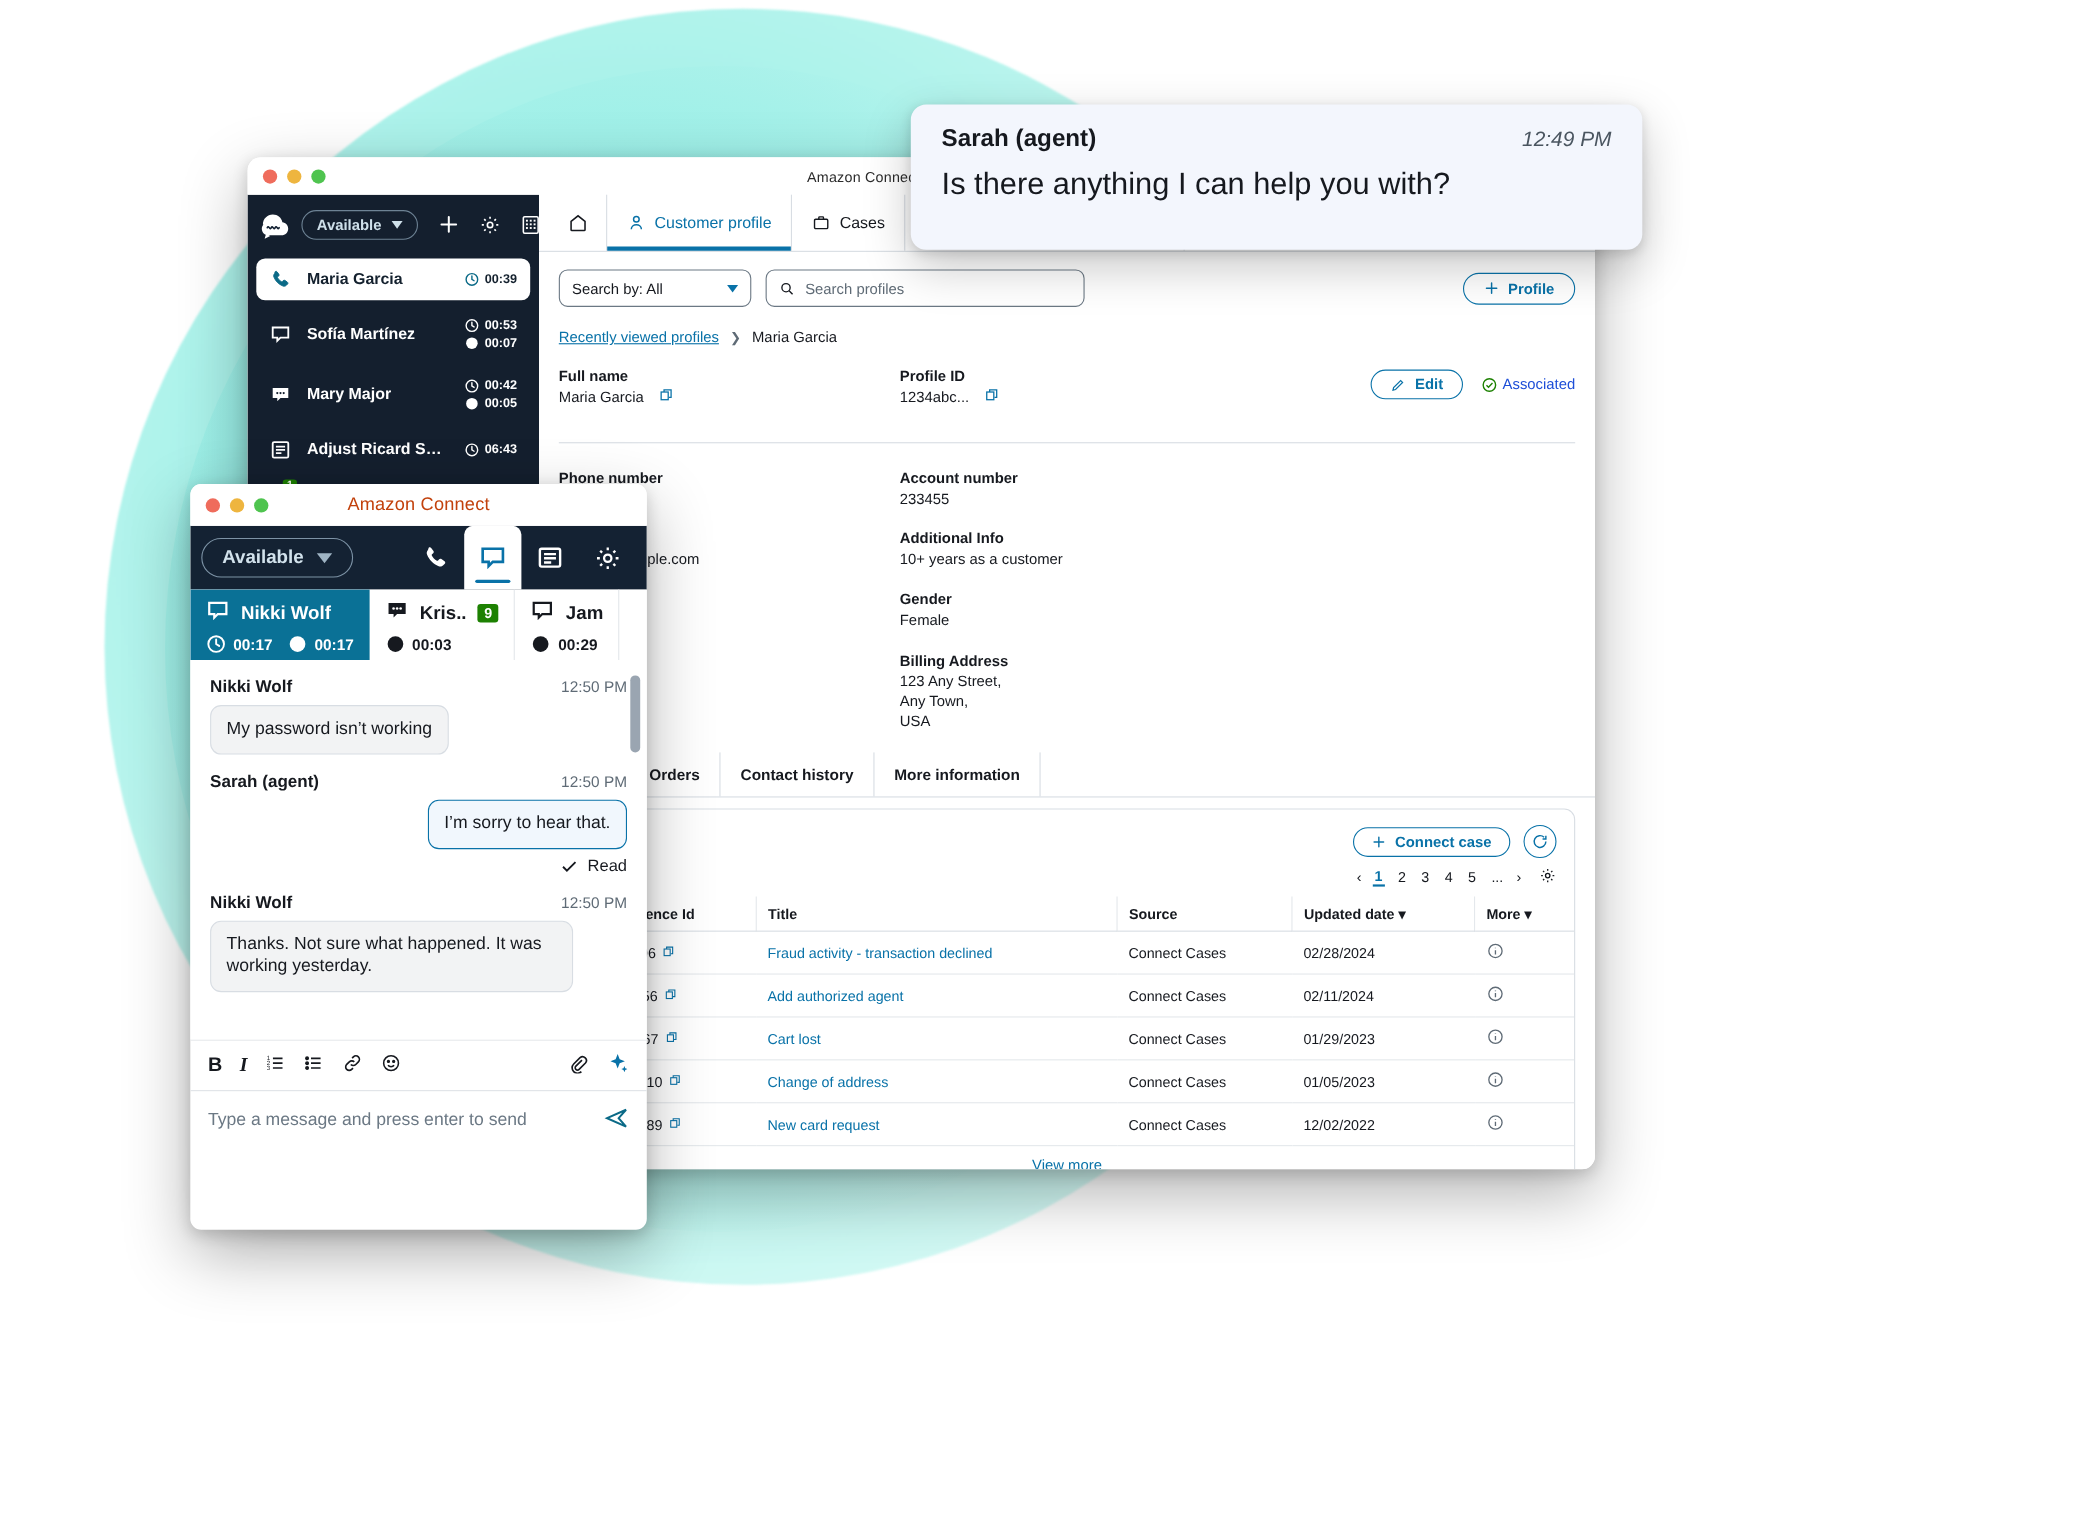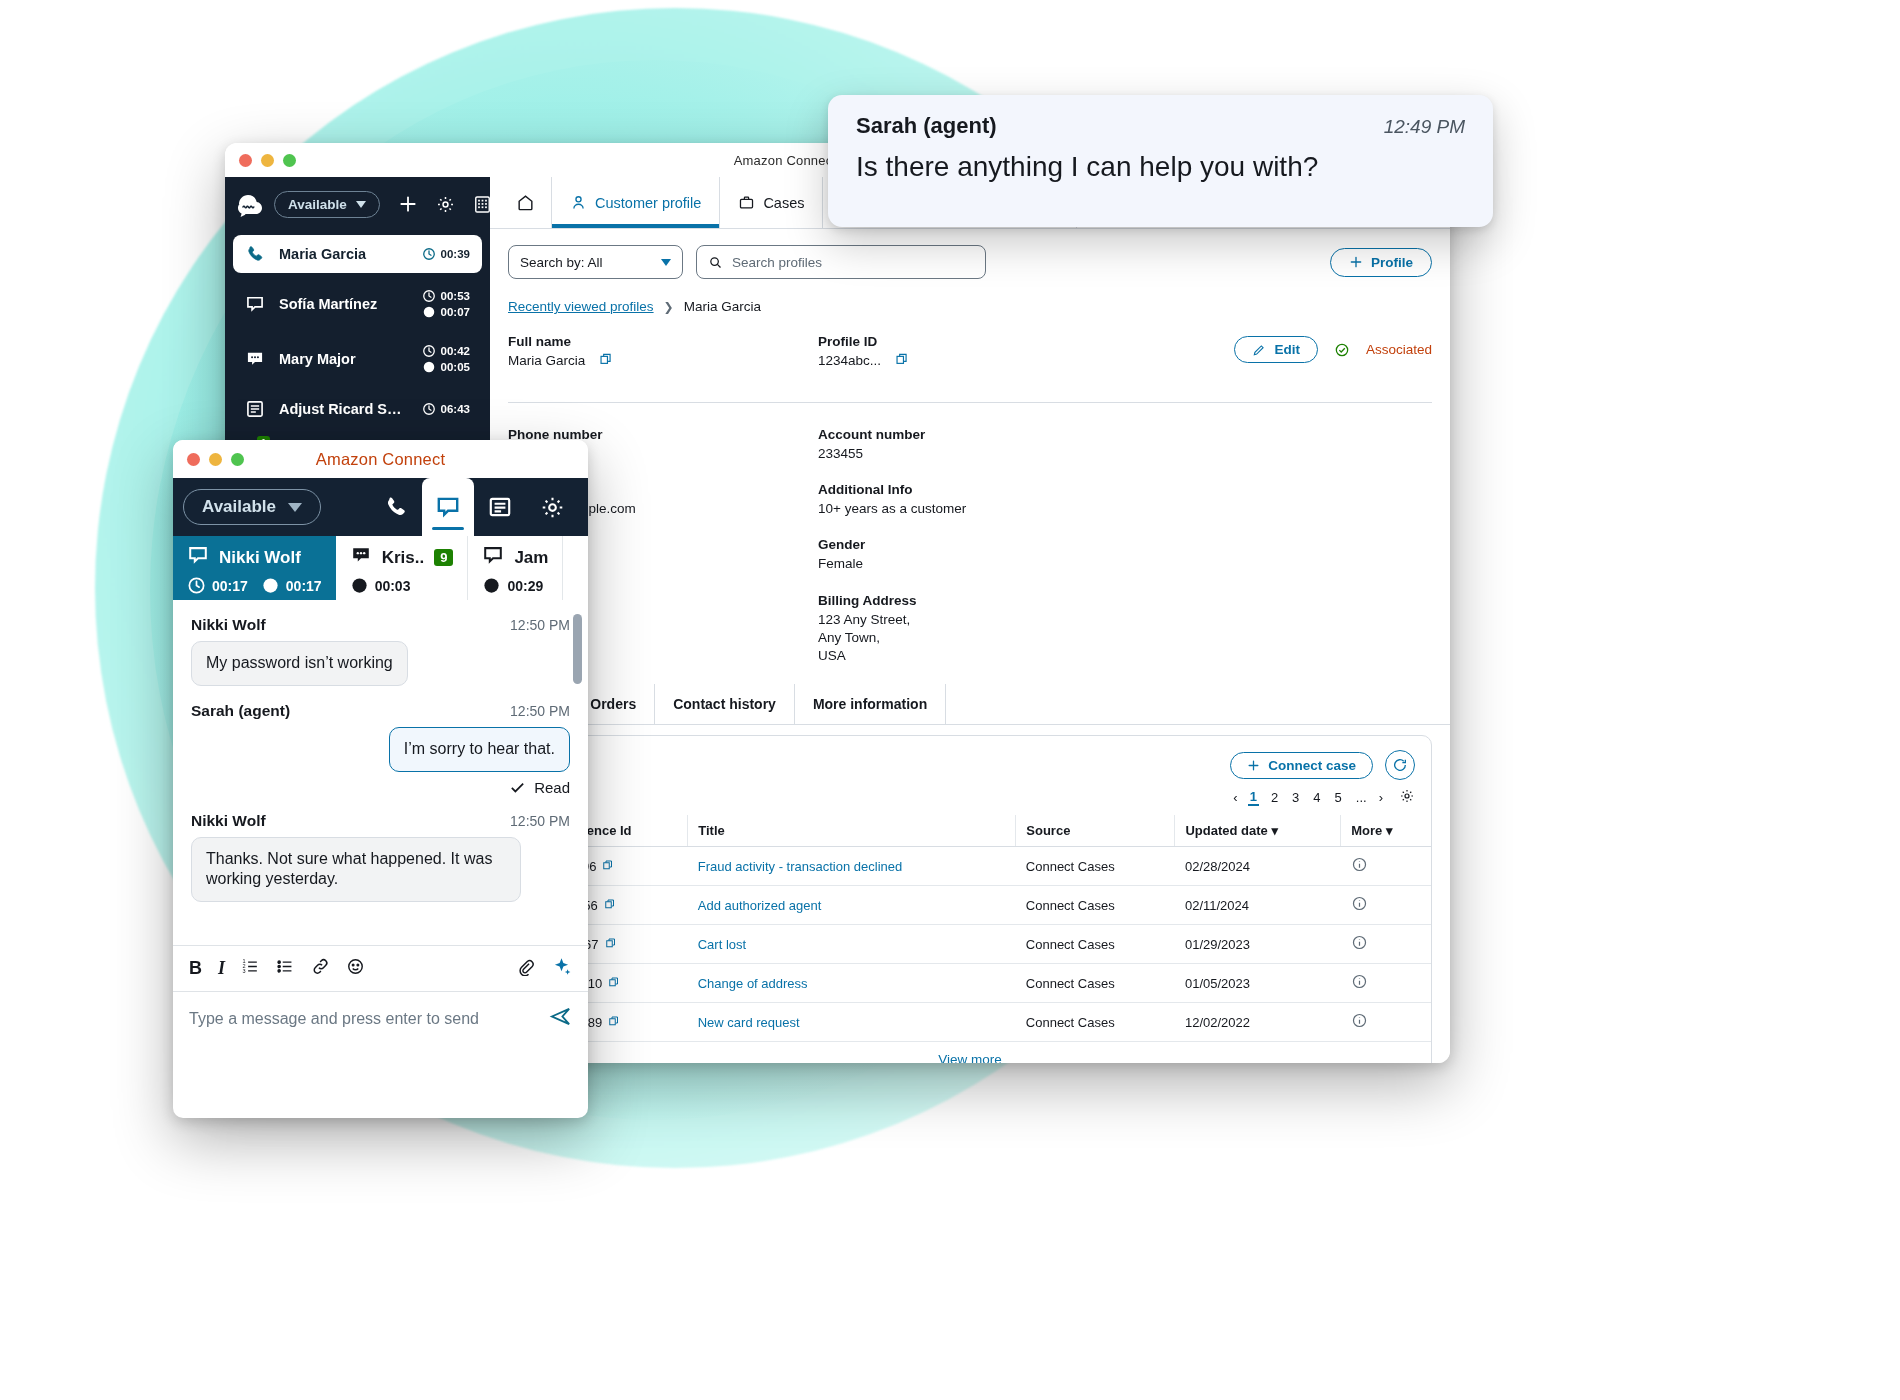--- a/index.html
+++ b/index.html
@@ -143,21 +143,21 @@
   .flabel { font-size: 13.5px; font-weight: 700; color: #16191f; margin-bottom: 3px; }
   .fvalue { font-size: 13.5px; color: #16191f; display: flex; align-items: center; gap: 8px; }
   .field-block { margin-bottom: 19px; }
   .hr { height: 1px; background: #d8dde3; margin: 14px 18px 10px 18px; }
   .edit-row { position: absolute; right: 18px; top: 16px; display: flex; align-items: center; gap: 16px; }
   .edit-btn {
     border: 1.5px solid #0972a8; border-radius: 20px; color: #0972a8;
     font-size: 13.5px; font-weight: 600; padding: 5px 17px;
     display: flex; align-items: center; gap: 8px;
   }
-  .assoc { display: flex; align-items: center; gap: 16px; font-size: 13.5px; color: #c2410c; }
+  .assoc { display: flex; align-items: center; gap: 4px; font-size: 13.5px; color: #1d4ed8; }
 
   .sub-tabs { display: flex; align-items: center; padding: 0 18px; border-bottom: 1px solid #d8dde3; }
   .sub-tab { padding: 12px 18px; font-size: 14px; font-weight: 700; color: #16191f; border-right: 1px solid #d8dde3; white-space: nowrap; }
   .sub-tab:first-child { padding-left: 4px; }
 
   .cases-card { margin: 10px 18px 0 18px; border: 1px solid #d8dde3; border-radius: 10px; background: #fff; }
   .cases-head { display: flex; align-items: center; padding: 14px 16px 6px 16px; }
   .cases-title { font-size: 16px; font-weight: 700; color: #16191f; }
   .connect-case-btn {
     margin-left: auto; border: 1.5px solid #0972a8; border-radius: 20px;

